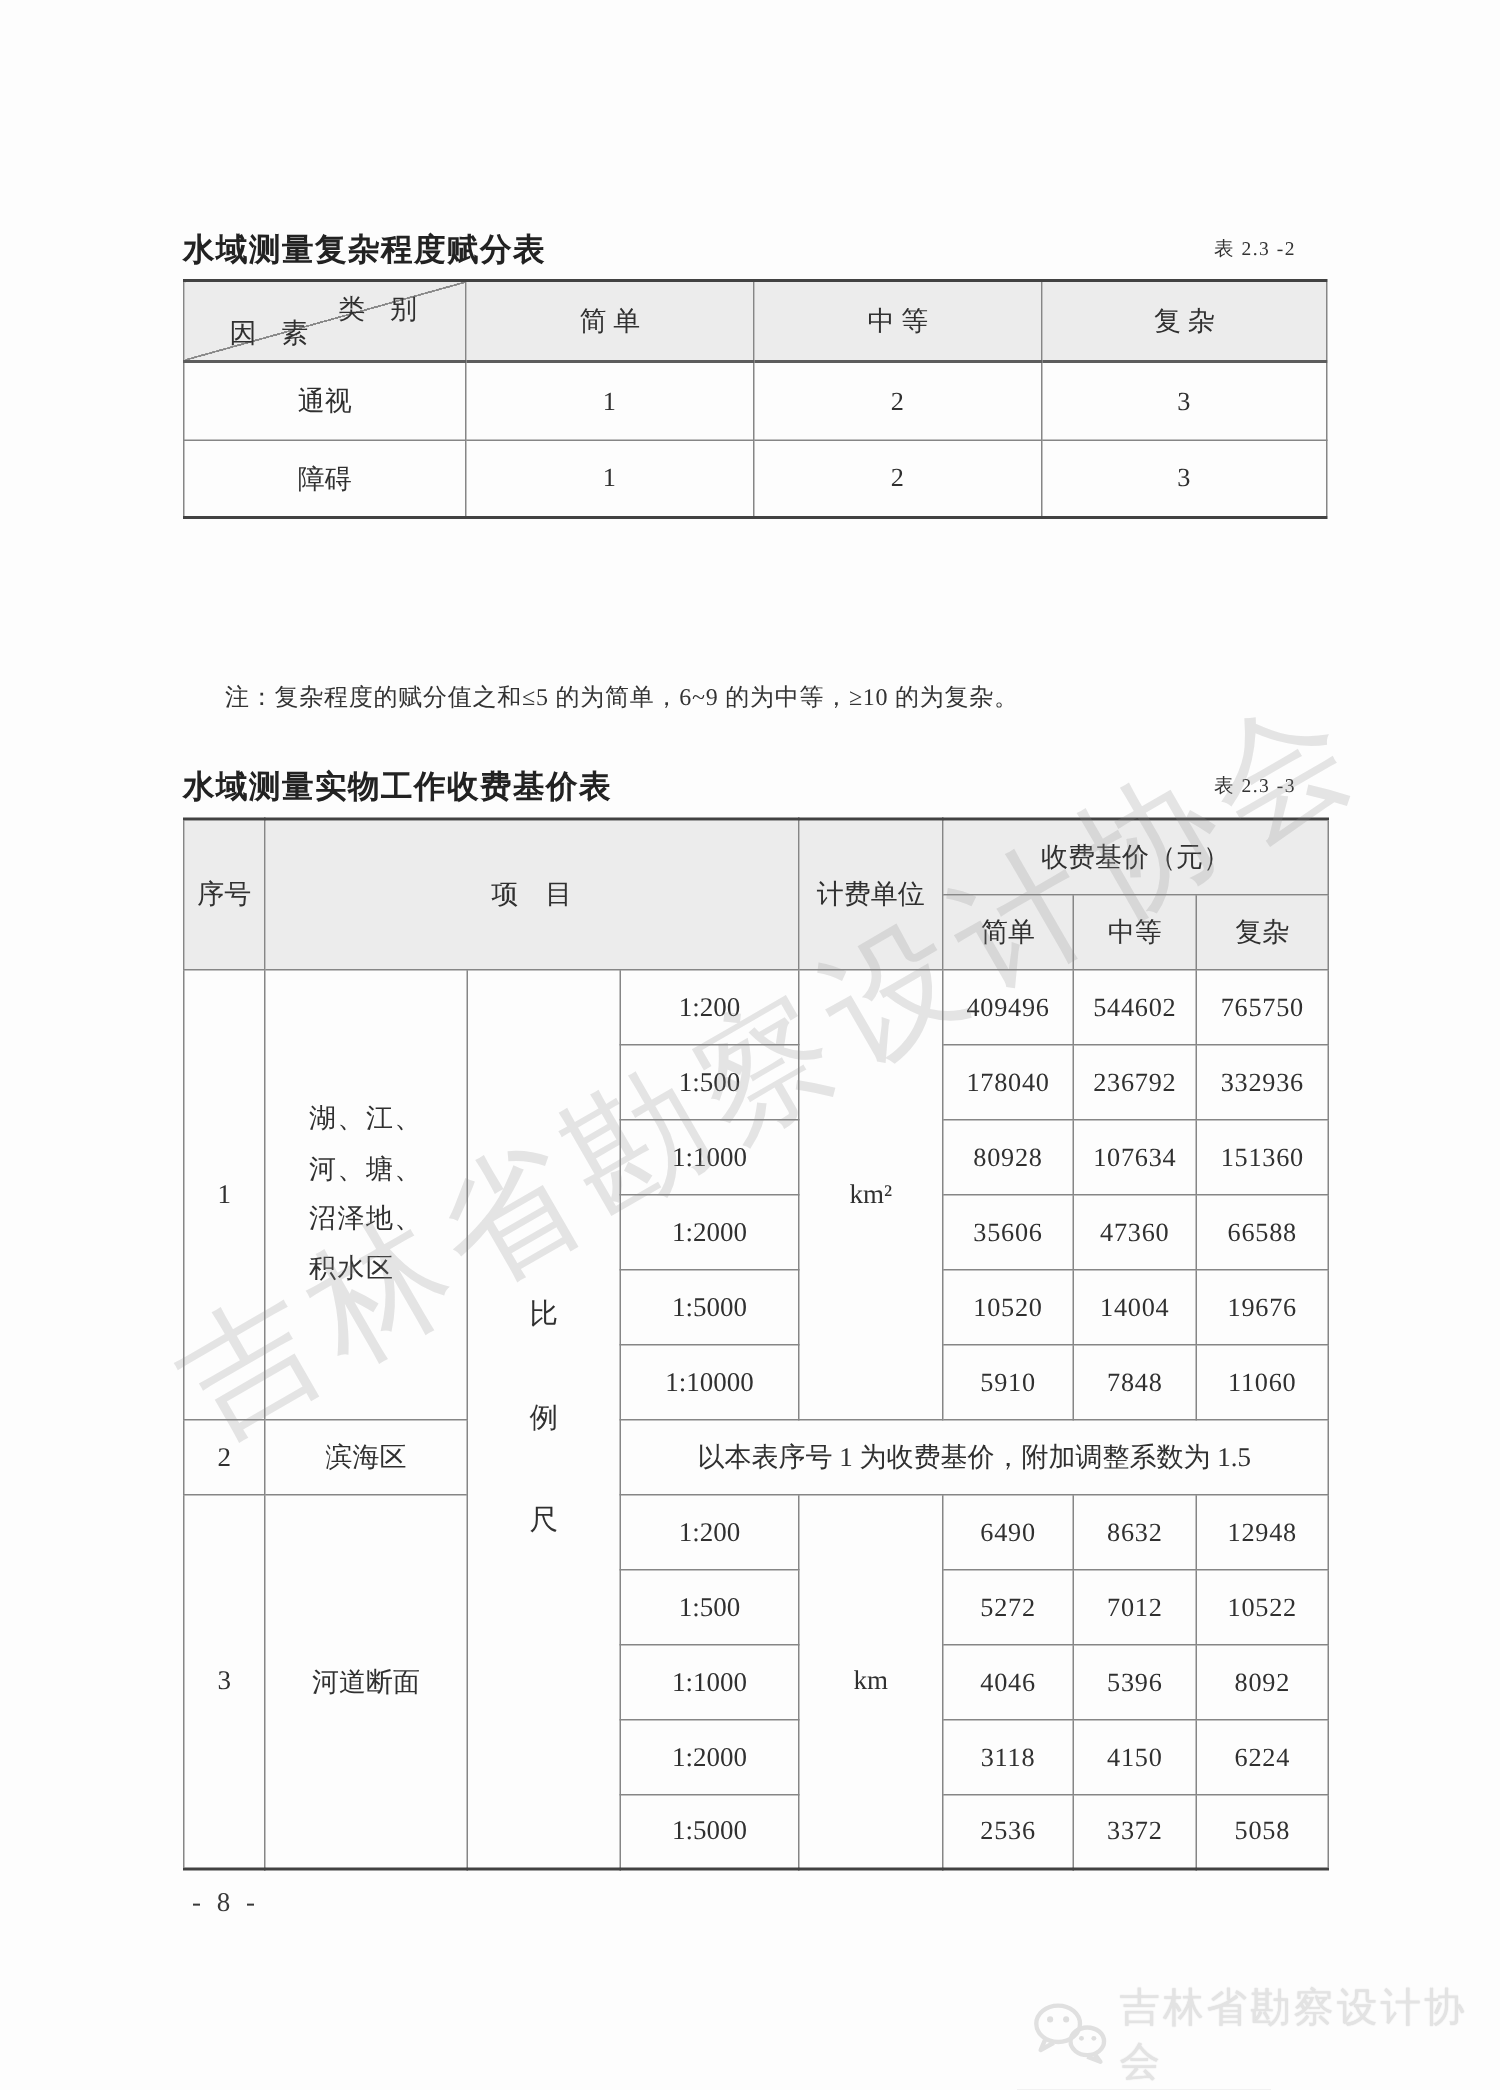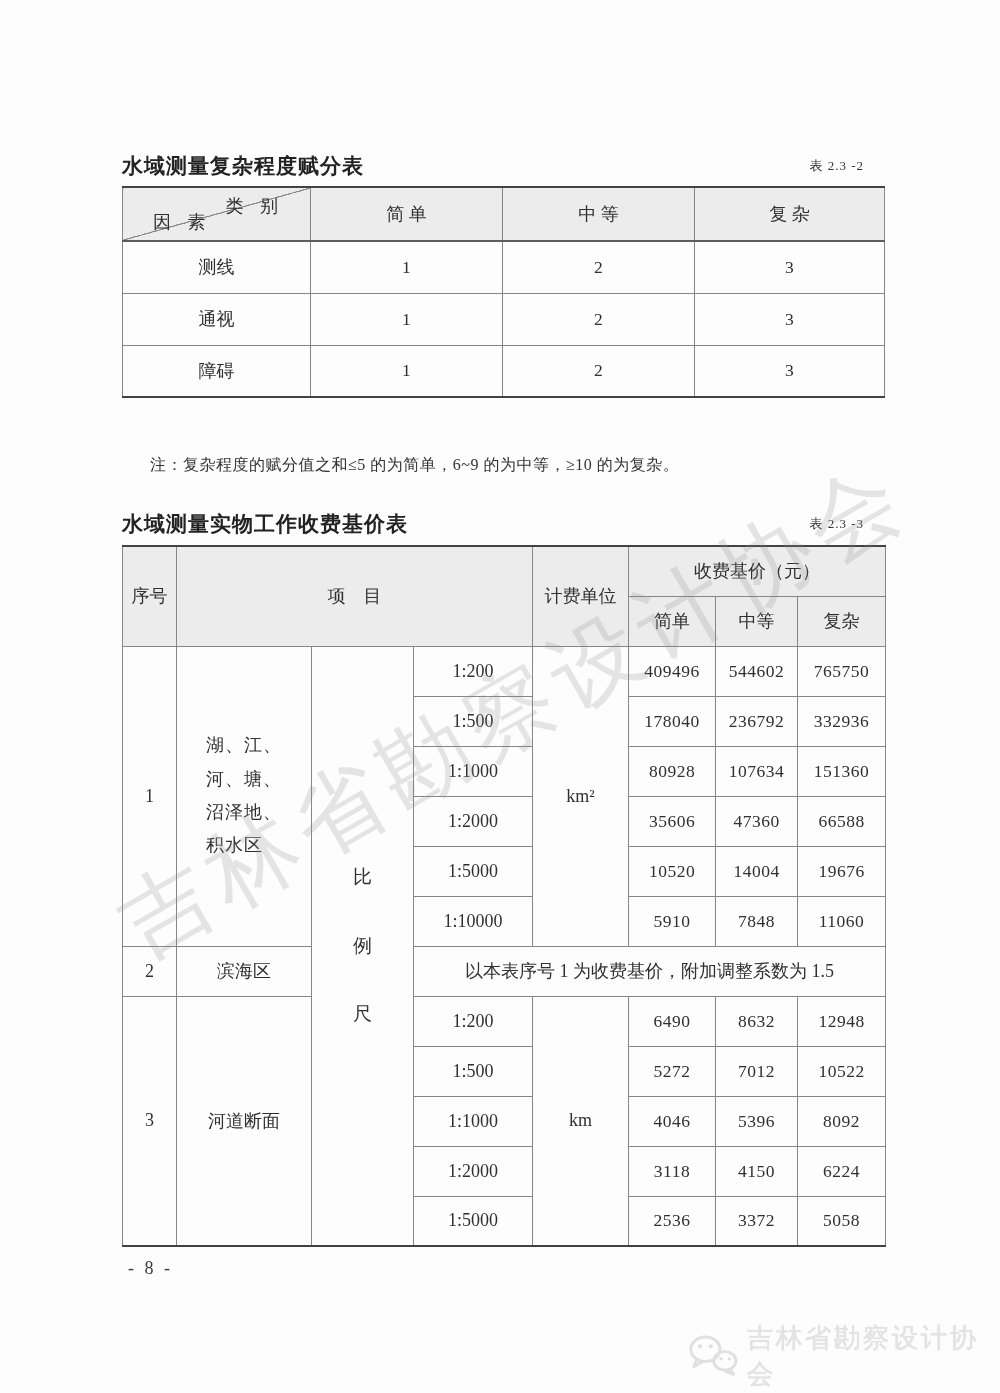--- a/index.html
+++ b/index.html
@@ -96,26 +96,20 @@
           <span class="tr">类 别</span>
           <span class="bl">因 素</span>
         </td>
         <th class="hdr">简 单</th>
         <th class="hdr">中 等</th>
         <th class="hdr">复 杂</th>
       </tr>
     </thead>
     <tbody>
       <tr class="h52">
-        <td>测线</td>
-        <td class="num">1</td>
-        <td class="num">2</td>
-        <td class="num">3</td>
-      </tr>
-      <tr class="h52">
         <td>通视</td>
         <td class="num">1</td>
         <td class="num">2</td>
         <td class="num">3</td>
       </tr>
       <tr class="h52">
         <td>障碍</td>
         <td class="num">1</td>
         <td class="num">2</td>
         <td class="num">3</td>

